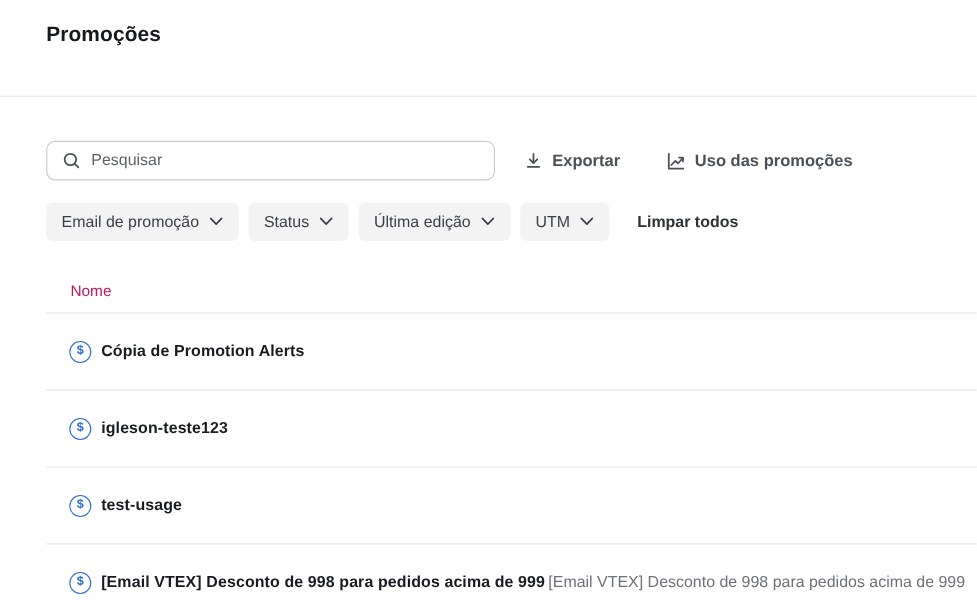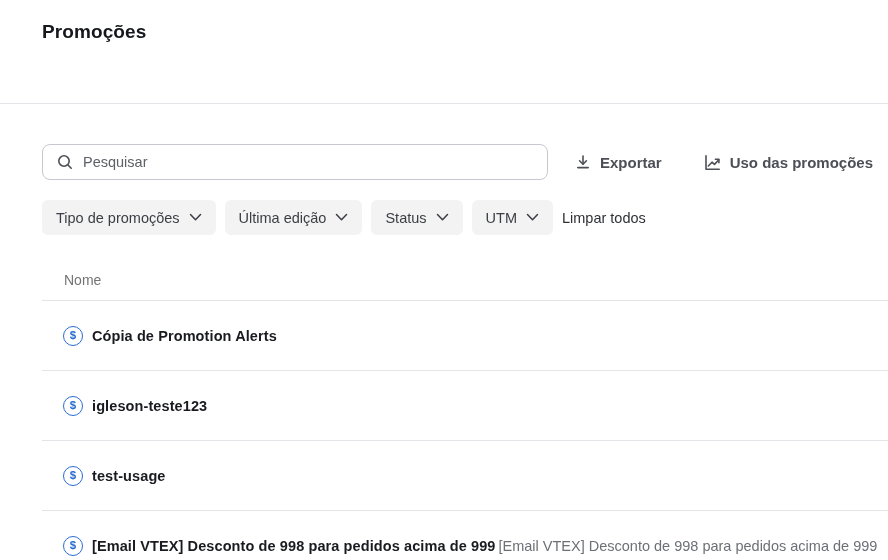--- a/index.html
+++ b/index.html
@@ -1,49 +1,49 @@
 <!DOCTYPE html>
 <html><head>
 <meta charset="utf-8">
 <style>
   * { margin: 0; padding: 0; box-sizing: border-box; }
   html, body { width: 888px; height: 560px; overflow: hidden; background: #ffffff;
     font-family: "Liberation Sans", sans-serif; color: #1b1d22; }
 
   
-  .page-header { height: 104px; border-bottom: 1px solid #e3e4e7; padding: 21px 0 0 42px; }
+  .page-header { height: 88px; border-bottom: 1px solid #e3e4e7; padding: 21px 0 0 42px; }
   .page-title { font-size: 19px; font-weight: 600; letter-spacing: .1px; color: #16181d; }
 
   
   .toolbar { margin: 40px 0 0 42px; display: flex; align-items: center; }
-  .search-box { width: 506px; height: 36px; border: 1px solid #c7c9ce; border-radius: 8px;
+  .search-box { width: 408px; height: 36px; border: 1px solid #c7c9ce; border-radius: 8px;
     display: flex; align-items: center; padding: 0 12px 0 14px; gap: 10px; background: #fff; }
   .search-box input { border: none; outline: none; flex: 1; font-size: 14.5px;
     font-family: "Liberation Sans", sans-serif; color: #2c2e33; background: transparent; }
   .search-box input::placeholder { color: #5e6168; opacity: 1; }
   .text-btn { display: flex; align-items: center; gap: 9px; cursor: pointer;
     font-size: 15px; font-weight: 600; color: #4c4f56; background: none; border: none;
     font-family: Liberation Sans, sans-serif; white-space: nowrap; }
   .btn-export { margin-left: 27px; }
   .btn-usage  { margin-left: 42px; text-align: right; }
   .icon-stroke { stroke: #4c4f56; fill: none; stroke-width: 1.6; stroke-linecap: round; stroke-linejoin: round; }
 
   
   .filters { margin: 20px 0 0 42px; display: flex; align-items: center; gap: 9px; }
   .chip { height: 35px; background: #f3f3f4; border: none; border-radius: 6px;
     display: flex; align-items: center; gap: 9px; padding: 0 14px; cursor: pointer;
     font-size: 14.5px; color: #3b3e44; font-family: "Liberation Sans", sans-serif; white-space: nowrap; }
   .chip svg { stroke: #3b3e44; fill: none; stroke-width: 1.5; stroke-linecap: round; stroke-linejoin: round; }
-  .clear-all { margin-left: 0; background: none; border: none; cursor: pointer;
-    font-size: 14.5px; font-weight: 400; color: #2f3137; font-family: "Liberation Sans", sans-serif; white-space: nowrap; }
+  .clear-all { margin-left: 16px; background: none; border: none; cursor: pointer;
+    font-size: 14.5px; font-weight: 700; color: #2f3137; font-family: "Liberation Sans", sans-serif; white-space: nowrap; }
 
   
   .table { margin-left: 42px; margin-top: 25px; }
   .table-head { padding: 12px 0 12px 22px; border-bottom: 1px solid #e3e4e7;
-    font-size: 14px; color: #737373; }
+    font-size: 14px; color: #be185d; }
   .row { display: flex; align-items: center; gap: 9px; padding-left: 21px;
     height: 70px; border-bottom: 1px solid #e3e4e7; cursor: pointer; }
   .promo-icon { flex: none; width: 20px; height: 20px; border: 1.6px solid #2a6dd2;
     border-radius: 50%; color: #2a6dd2; display: inline-flex; align-items: center;
     justify-content: center; font-size: 11.5px; font-weight: 700; line-height: 1; }
   .row-text { display: flex; gap: 3px; }
   .row-title { font-size: 14.5px; font-weight: 700; color: #191b20; letter-spacing: .1px; }
   .row-subtitle { font-size: 14.5px; color: #6d7077; }
   .row-subtitle:empty { display: none; }
 </style>
@@ -77,33 +77,33 @@
       <path class="icon-stroke" d="M2 1.8v13.4h13.2"></path>
       <path class="icon-stroke" d="M4.3 12 8 8.2l2.5 2.2 4.3-4.6"></path>
       <path class="icon-stroke" d="M11.4 5.3h3.5v3.5"></path>
     </svg>
     <span>Uso das promoções</span>
   </button>
 </div>
 
 <div class="filters">
   <button class="chip">
-    <span>Tipo de promoções</span>
+    <span>Email de promoção</span>
+    <svg width="13" height="9" viewBox="0 0 13 9">
+      <path d="M1.5 1.5 6.5 6.8 11.5 1.5"></path>
+    </svg>
+  </button>
+  <button class="chip">
+    <span>Status</span>
     <svg width="13" height="9" viewBox="0 0 13 9">
       <path d="M1.5 1.5 6.5 6.8 11.5 1.5"></path>
     </svg>
   </button>
   <button class="chip">
     <span>Última edição</span>
-    <svg width="13" height="9" viewBox="0 0 13 9">
-      <path d="M1.5 1.5 6.5 6.8 11.5 1.5"></path>
-    </svg>
-  </button>
-  <button class="chip">
-    <span>Status</span>
     <svg width="13" height="9" viewBox="0 0 13 9">
       <path d="M1.5 1.5 6.5 6.8 11.5 1.5"></path>
     </svg>
   </button>
   <button class="chip">
     <span>UTM</span>
     <svg width="13" height="9" viewBox="0 0 13 9">
       <path d="M1.5 1.5 6.5 6.8 11.5 1.5"></path>
     </svg>
   </button>

